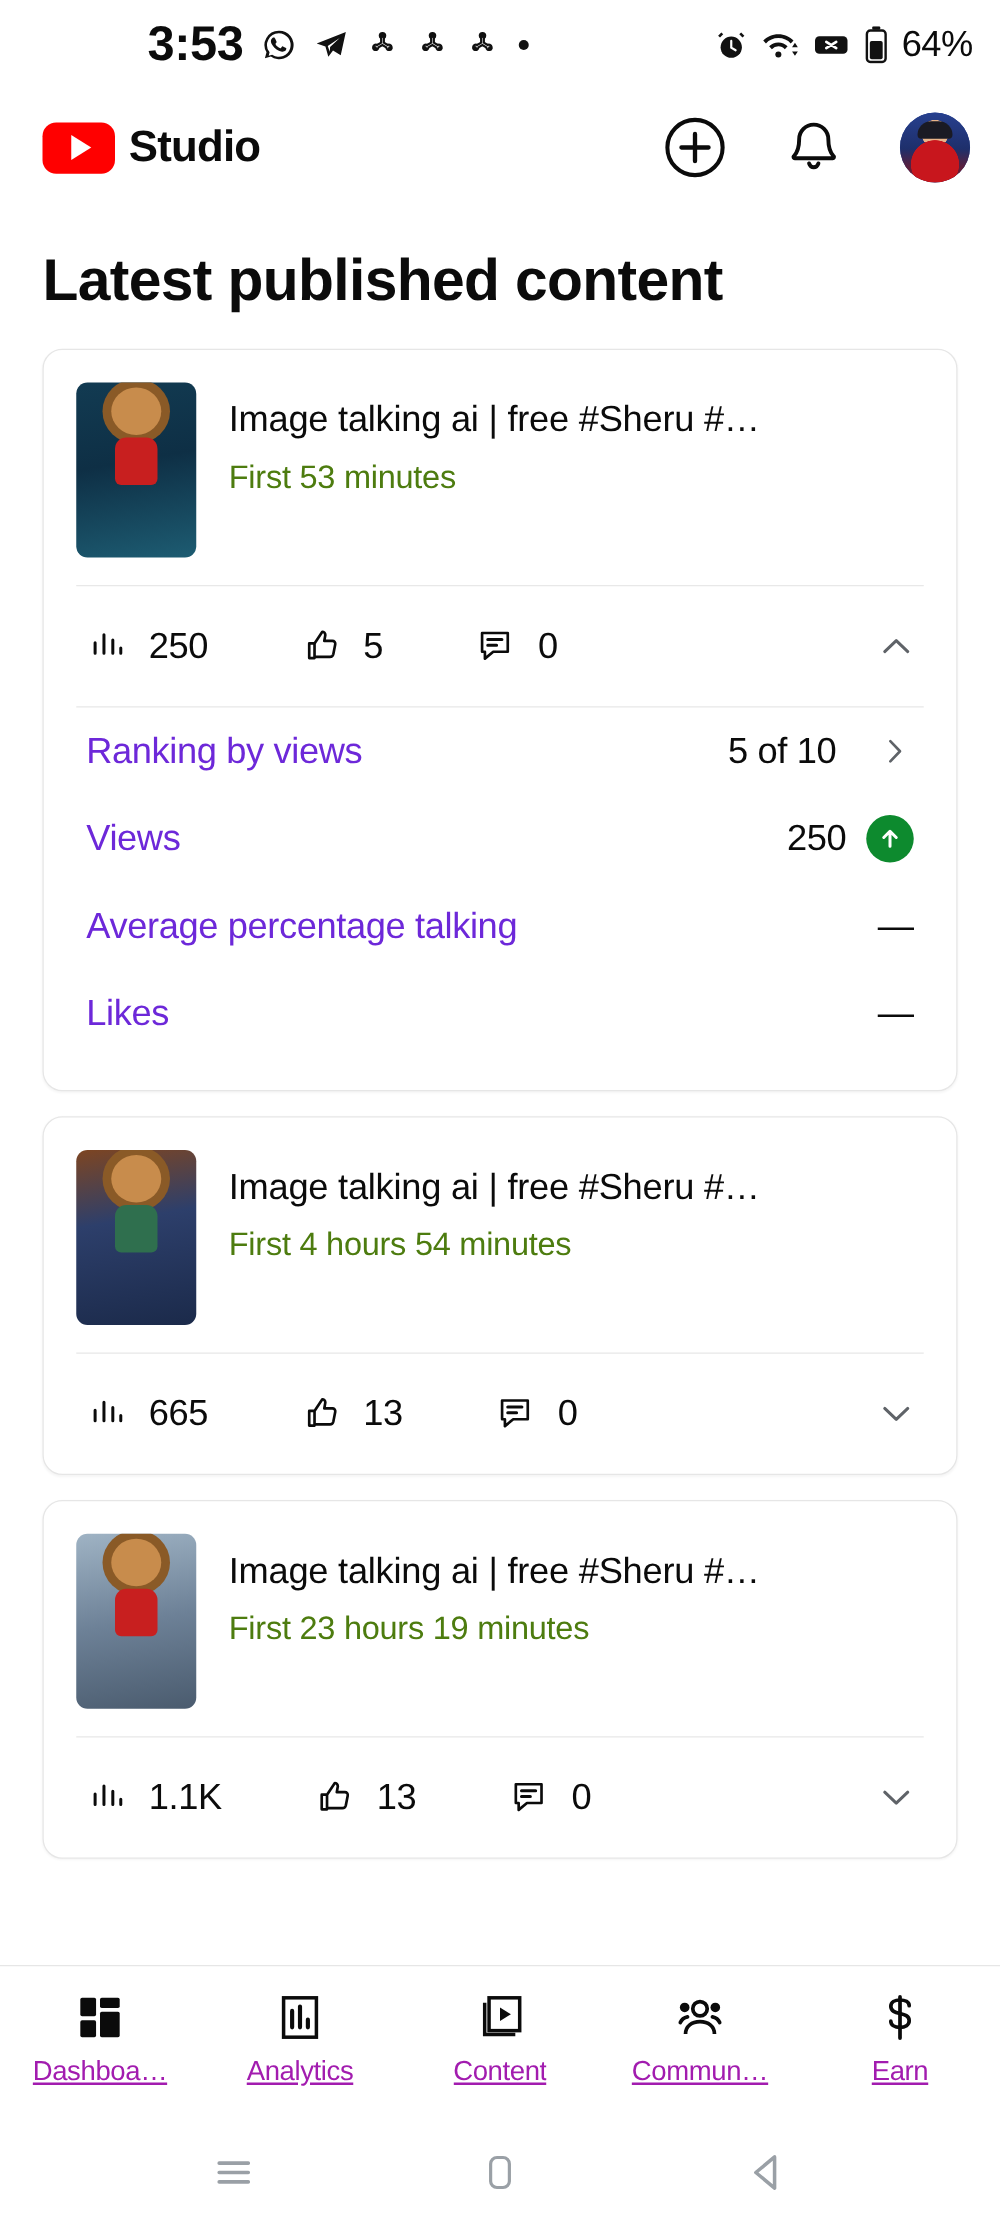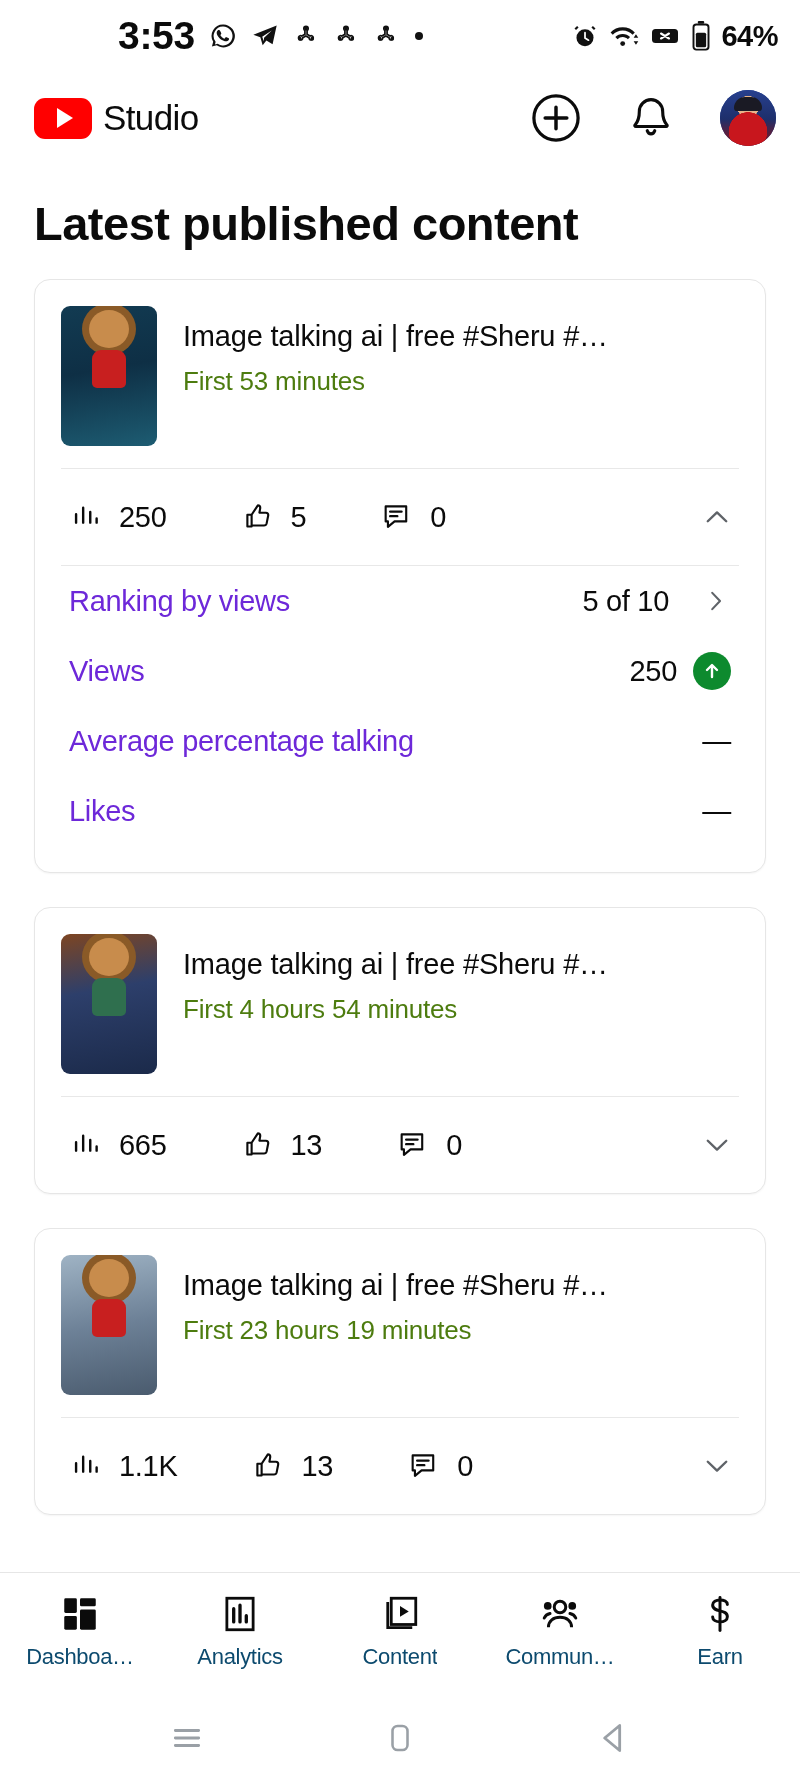--- a/index.html
+++ b/index.html
@@ -40,21 +40,21 @@
     letter-spacing: -0.3px;
   }
   .sb-right {
     margin-left: auto;
     display: flex;
     align-items: center;
     gap: 11px;
   }
   .sb-batt-text {
     font-size: 29px;
-    font-weight: 700;
+    font-weight: 400;
     color: #0b0b0b;
     letter-spacing: -0.5px;
   }
   .sb-icon { display: block; }
 
   
   .appbar {
     height: 92px;
     display: flex;
     align-items: center;
@@ -70,21 +70,21 @@
   }
   .yt-logo .tri {
     width: 0; height: 0;
     border-left: 16px solid #ffffff;
     border-top: 10px solid transparent;
     border-bottom: 10px solid transparent;
     margin-left: 4px;
   }
   .brand-name {
     font-size: 35px;
-    font-weight: 400;
+    font-weight: 700;
     color: #0b0b0b;
     letter-spacing: -0.6px;
   }
   .appbar-actions {
     margin-left: auto;
     display: flex;
     align-items: center;
     gap: 44px;
   }
   .avatar {
@@ -120,21 +120,21 @@
     color: #0b0b0b;
     letter-spacing: -0.5px;
     margin: 32px 0 28px 0;
   }
 
   .card {
     background: #ffffff;
     border: 1px solid #e6e6e6;
     border-radius: 16px;
     box-shadow: 0 1px 2px rgba(0,0,0,0.045);
-    margin-bottom: 34px;
+    margin-bottom: 20px;
     overflow: hidden;
   }
   .card-top {
     display: flex;
     align-items: flex-start;
     padding: 26px 26px 0 26px;
     gap: 26px;
   }
   .thumb {
     width: 96px;
@@ -241,27 +241,28 @@
   }
   .navitem {
     flex: 1;
     display: flex;
     flex-direction: column;
     align-items: center;
     gap: 9px;
   }
   .navlabel {
     font-size: 22px;
-    color: #0c4a6e;
+    color: #a21caf;
     letter-spacing: -0.3px;
     max-width: 135px;
     white-space: nowrap;
     overflow: hidden;
     text-overflow: ellipsis;
     text-align: center;
+    text-decoration: underline;
   }
 
   
   .sysnav {
     height: 96px;
     display: flex;
     align-items: center;
     justify-content: space-around;
     background: #ffffff;
     flex-shrink: 0;

